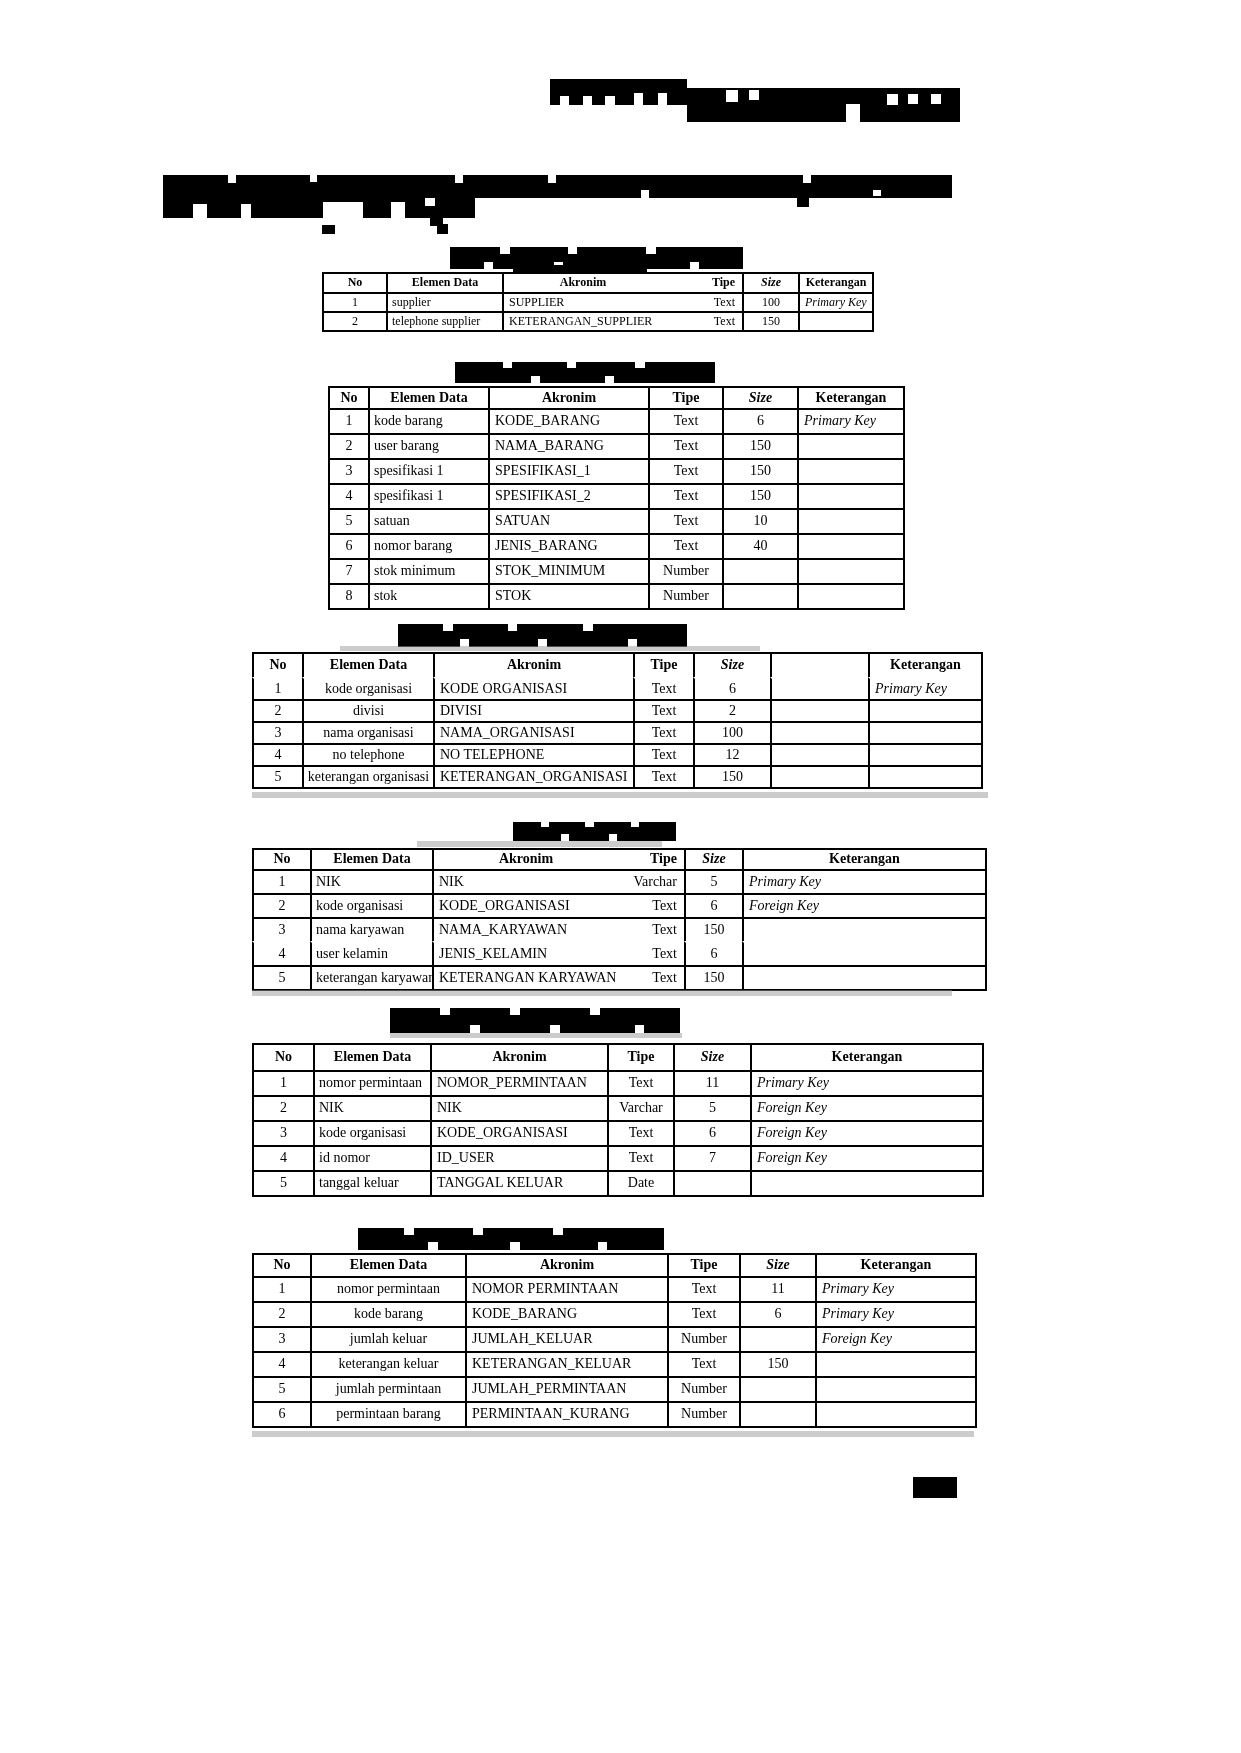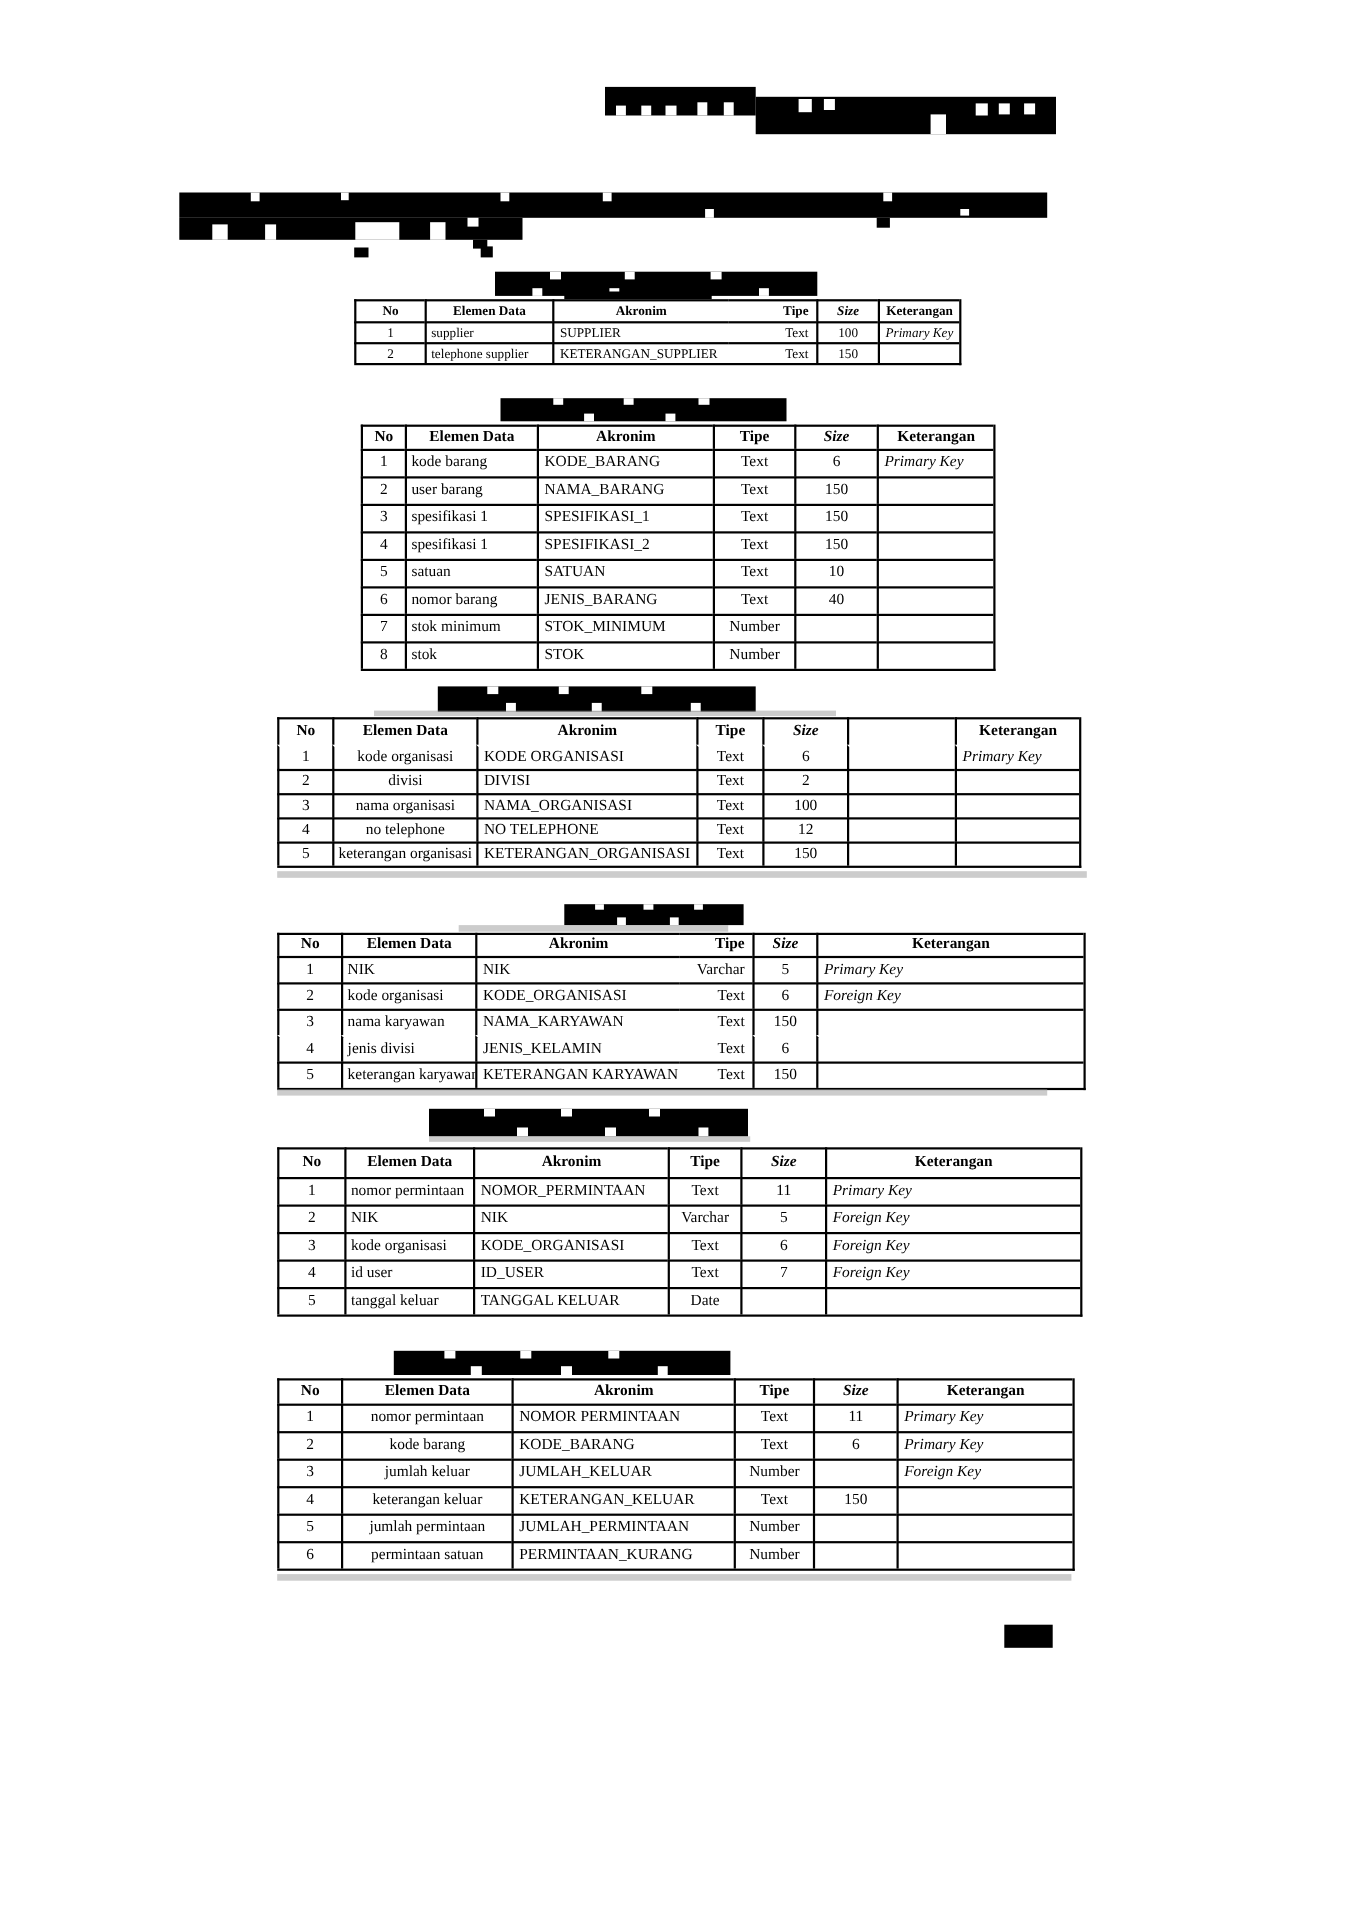--- a/index.html
+++ b/index.html
@@ -356,21 +356,21 @@
         <tr>
           <td class="col-no">3</td>
           <td class="col-elemen">nama karyawan</td>
           <td class="col-akronim">NAMA_KARYAWAN</td>
           <td class="col-tipe">Text</td>
           <td class="col-size">150</td>
           <td class="col-ket"></td>
         </tr>
         <tr class="no-top-border">
           <td class="col-no">4</td>
-          <td class="col-elemen">jenis divisi</td>
+          <td class="col-elemen">user kelamin</td>
           <td class="col-akronim">JENIS_KELAMIN</td>
           <td class="col-tipe">Text</td>
           <td class="col-size">6</td>
           <td class="col-ket"></td>
         </tr>
         <tr>
           <td class="col-no">5</td>
           <td class="col-elemen">keterangan karyawan</td>
           <td class="col-akronim">KETERANGAN KARYAWAN</td>
           <td class="col-tipe">Text</td>
@@ -429,21 +429,21 @@
         <tr>
           <td class="col-no">3</td>
           <td class="col-elemen">kode organisasi</td>
           <td class="col-akronim">KODE_ORGANISASI</td>
           <td class="col-tipe">Text</td>
           <td class="col-size">6</td>
           <td class="col-ket">Foreign Key</td>
         </tr>
         <tr>
           <td class="col-no">4</td>
-          <td class="col-elemen">id user</td>
+          <td class="col-elemen">id nomor</td>
           <td class="col-akronim">ID_USER</td>
           <td class="col-tipe">Text</td>
           <td class="col-size">7</td>
           <td class="col-ket">Foreign Key</td>
         </tr>
         <tr>
           <td class="col-no">5</td>
           <td class="col-elemen">tanggal keluar</td>
           <td class="col-akronim">TANGGAL KELUAR</td>
           <td class="col-tipe">Date</td>
@@ -516,21 +516,21 @@
         <tr>
           <td class="col-no">5</td>
           <td class="col-elemen">jumlah permintaan</td>
           <td class="col-akronim">JUMLAH_PERMINTAAN</td>
           <td class="col-tipe">Number</td>
           <td class="col-size"></td>
           <td class="col-ket"></td>
         </tr>
         <tr>
           <td class="col-no">6</td>
-          <td class="col-elemen">permintaan satuan</td>
+          <td class="col-elemen">permintaan barang</td>
           <td class="col-akronim">PERMINTAAN_KURANG</td>
           <td class="col-tipe">Number</td>
           <td class="col-size"></td>
           <td class="col-ket"></td>
         </tr>
       </tbody>
   </table>
   <div class="smudge" style="left:252px;top:1431px;width:722px;height:6px;"></div>
 
   <div class="redact" style="left:913px;top:1477px;width:44px;height:21px;"></div>

